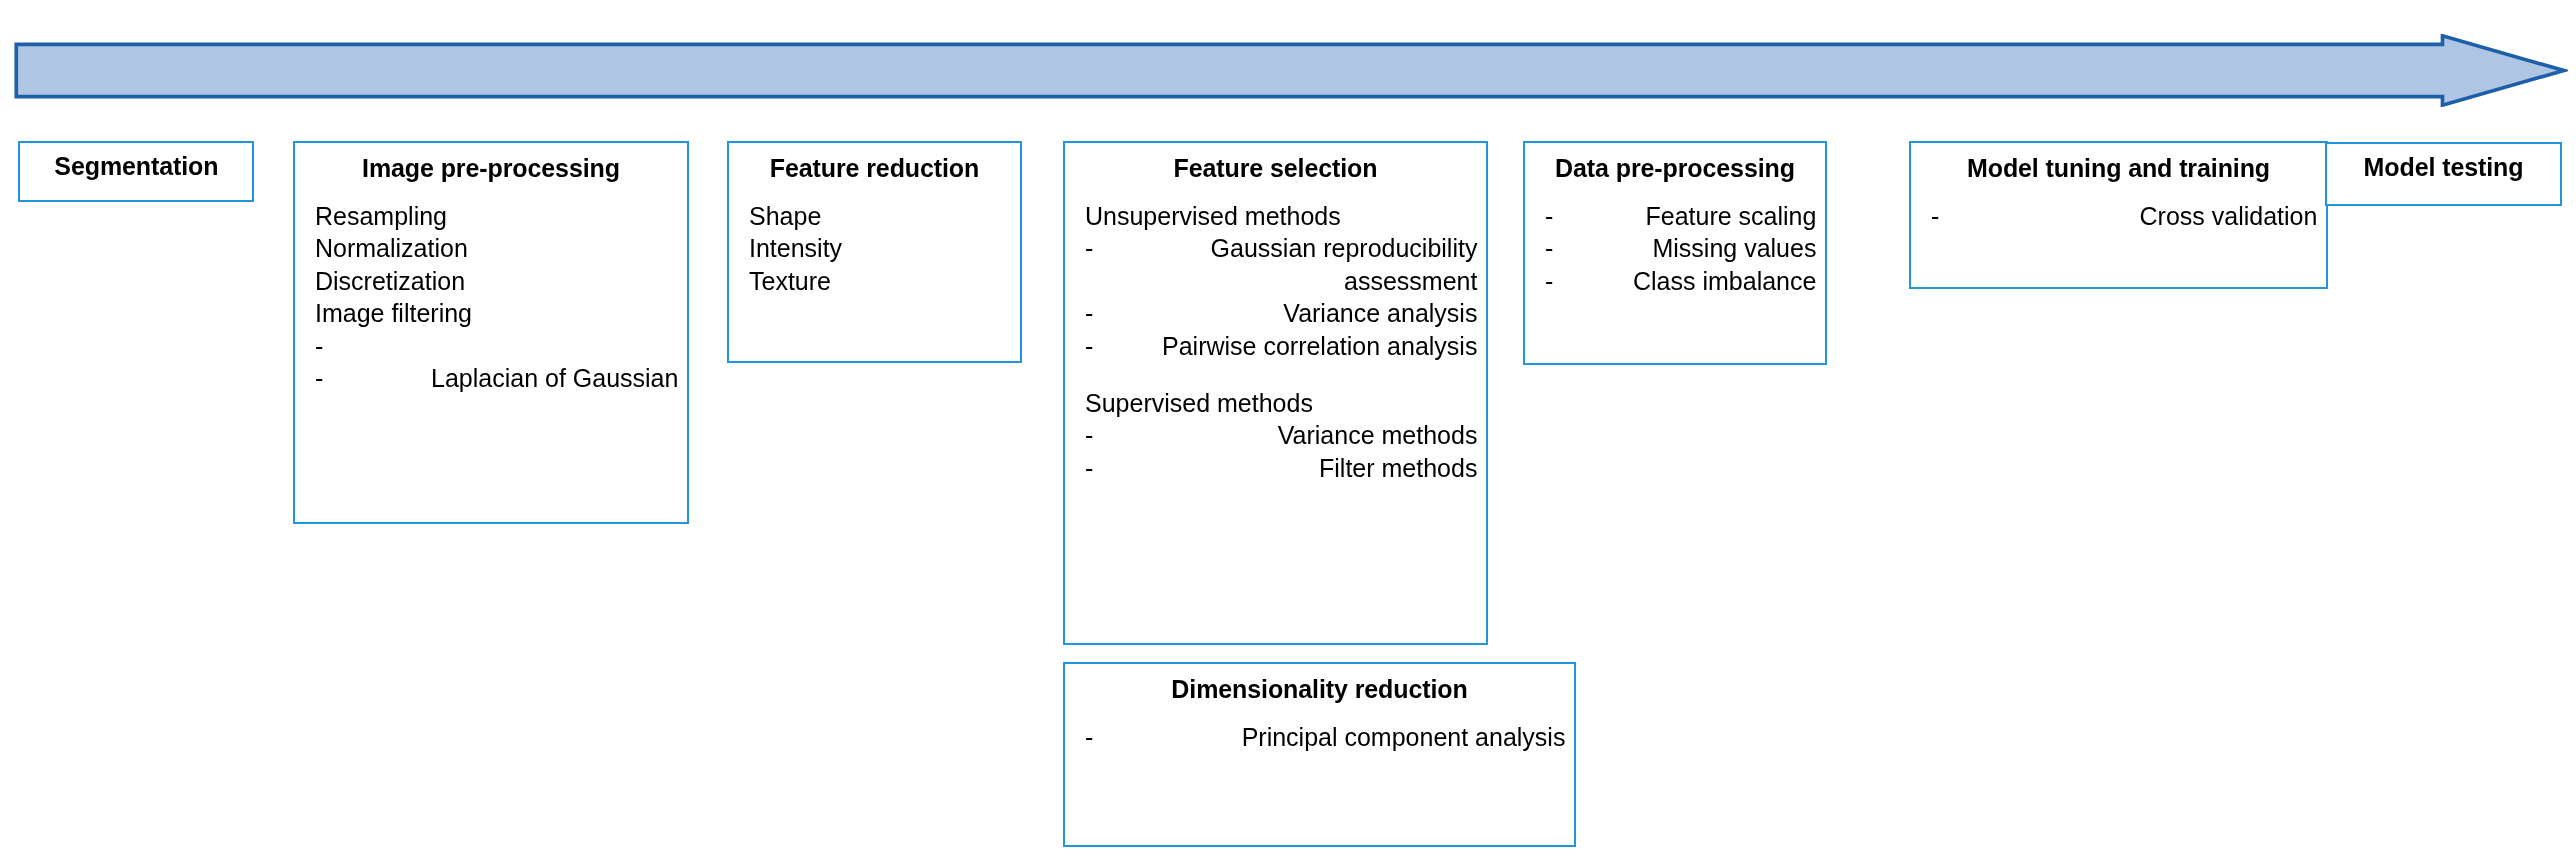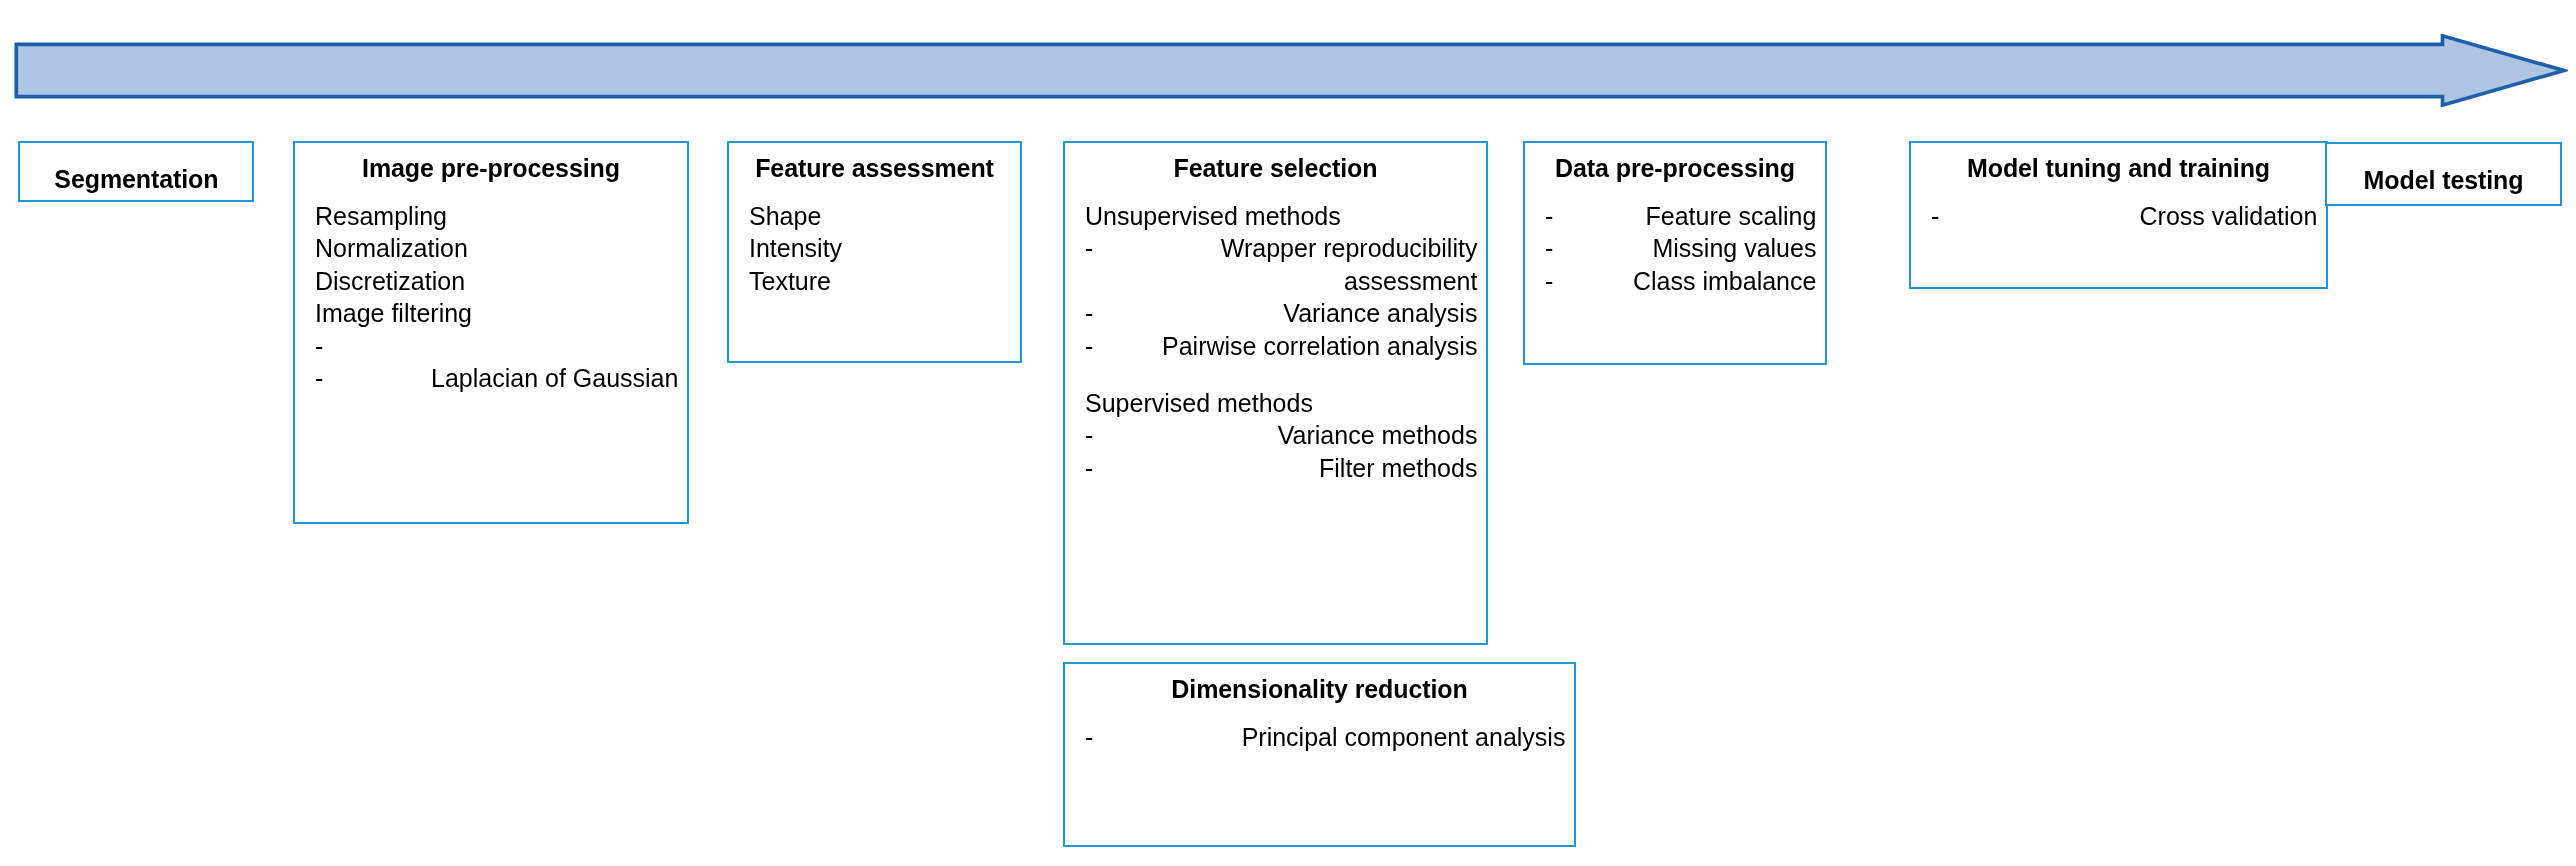--- a/index.html
+++ b/index.html
@@ -68,21 +68,21 @@
   #box-image-preprocessing{ left: 293px;  top: 141px;  width: 396px;  height: 383px; }
   #box-feature-extraction { left: 727px; top: 141px;  width: 295px;  height: 222px; }
   #box-feature-selection  { left: 1063px; top: 141px;  width: 425px;  height: 504px; }
   #box-dim-reduction      { left: 1063px; top: 662px; width: 513px;  height: 185px; }
   #box-data-preprocessing { left: 1523px; top: 141px;  width: 304px;  height: 224px; }
   #box-model-tuning       { left: 1873px; top: 141px;  width: 419px;  height: 148px; margin-left: 36px; }
   #box-model-testing      { left: 2325px; top: 142px;  width: 237px;  height: 64px;  }
 
   
   #box-segmentation .box-title,
-  #box-model-testing .box-title { padding-top: 2px; margin-top: 20px; }
+  #box-model-testing .box-title { padding-top: 9px; }
 </style>
 </head>
 <body>
 
 <div id="canvas">
 
   <div id="arrow-wrap">
     <svg viewBox="0 0 4175 120" preserveAspectRatio="none">
       <polygon points="7,17 3970,17 3970,3 4168,60 3970,117 3970,103 7,103" fill="#aec6e3" stroke="#1f5ea8" stroke-width="6" stroke-linejoin="miter"></polygon>
     </svg>
@@ -103,35 +103,35 @@
         <span class="bullet-dash">-</span>
       </div>
       <div class="bullet-line">
         <span class="bullet-dash">-</span>
         <span class="bullet-text">Laplacian of Gaussian</span>
       </div>
     </div>
   </div>
 
   <div class="box" id="box-feature-extraction">
-    <div class="box-title">Feature assessment</div>
+    <div class="box-title">Feature reduction</div>
     <div class="box-body">
       <div class="plain-line">Shape</div>
       <div class="plain-line">Intensity</div>
       <div class="plain-line">Texture</div>
     </div>
   </div>
 
   <div class="box" id="box-feature-selection">
     <div class="box-title">Feature selection</div>
     <div class="box-body">
       <div class="plain-line">Unsupervised methods</div>
       <div class="bullet-line">
         <span class="bullet-dash">-</span>
-        <span class="bullet-text">Wrapper reproducibility assessment</span>
+        <span class="bullet-text">Gaussian reproducibility assessment</span>
       </div>
       <div class="bullet-line">
         <span class="bullet-dash">-</span>
         <span class="bullet-text">Variance analysis</span>
       </div>
       <div class="bullet-line">
         <span class="bullet-dash">-</span>
         <span class="bullet-text">Pairwise correlation analysis</span>
       </div>
       <div class="group-gap"></div>

